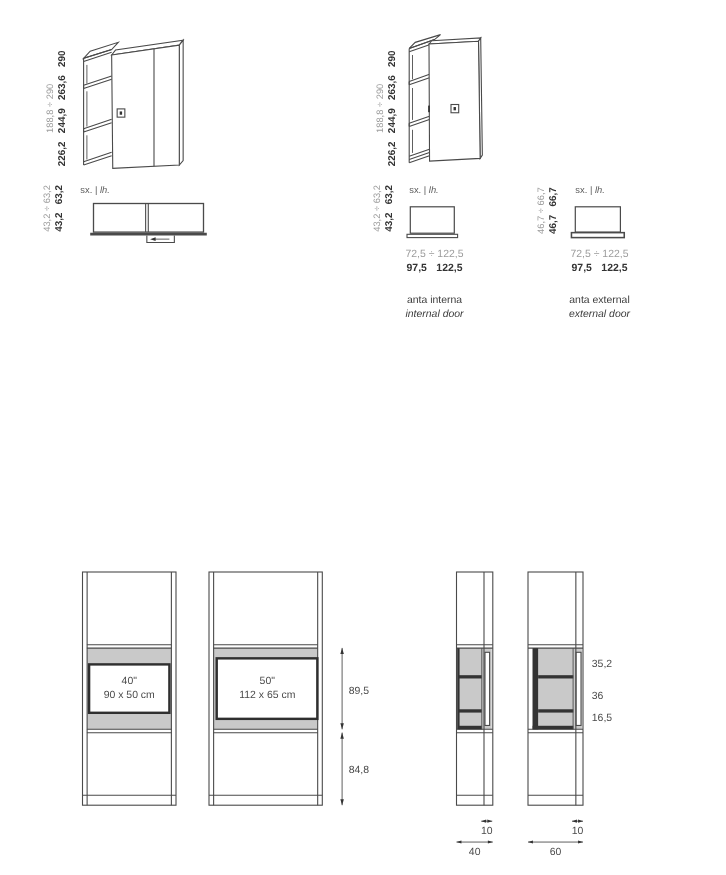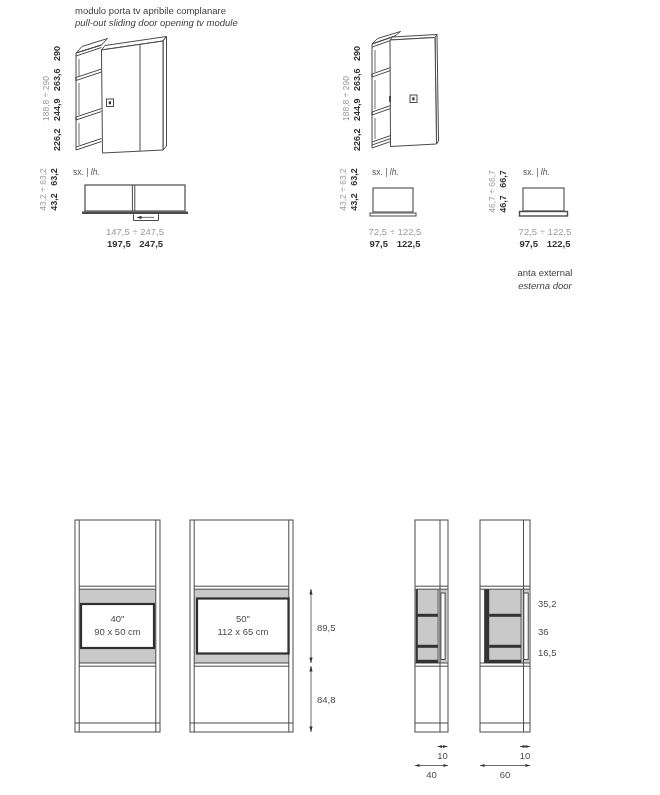--- a/index.html
+++ b/index.html
@@ -27,24 +27,20 @@
   svg .tvbox{fill:#ffffff;stroke:#2f2f2f;stroke-width:2.2;}
   svg text{font-family:"Liberation Sans",sans-serif;}
   svg .dimtxt{font-size:9.5px;fill:#4b4b4b;}
   svg .tvtxt{font-size:9.5px;fill:#4a4a4a;text-anchor:middle;}
 </style>
 </head>
 <body>
 
 <div id="canvas">
 
-  <div class="abs title" style="left:75px;top:5px;">
-    <div>modulo porta tv apribile complanare</div>
-    <div class="en">pull-out sliding door opening tv module</div>
-  </div>
 
   <div class="vlab" style="left:-10px;top:87px;width:124px;height:23px;">
     <div class="range">188,8 ÷ 290</div>
     <div class="fixed">226,2 244,9 263,6 290</div>
   </div>
 
   <div class="vlab" style="left:290px;top:87px;width:124px;height:23px;">
     <div class="range">188,8 ÷ 290</div>
     <div class="fixed">226,2 244,9 263,6 290</div>
   </div>
@@ -103,63 +99,63 @@
     <span class="lh">lh.</span>
   </div>
   <svg class="abs" style="left:70px;top:180px;" width="125" height="48" viewBox="0 0 125 48">
     <rect class="ln" x="15" y="5" width="100" height="26" style="stroke-width:1.2"></rect>
     <path class="ln" d="M62.4,5 L62.4,31 M64.8,5 L64.8,31"></path>
     <path class="ln" d="M12,32.8 L118,32.8" style="stroke-width:2.6"></path>
     <path class="ln" d="M63.5,34.2 L63.5,40.5 L88.5,40.5 L88.5,34.2"></path>
     <path class="thin" d="M84,37.4 L70,37.4"></path>
     <polygon class="dk" points="66.5,37.4 71.5,35.7 71.5,39.1"></polygon>
   </svg>
-  <div class="dimpair" style="left:75px;top:226px;width:120px;">
-    <div class="range">147,5 ÷ 247,5</div>
-    <div class="fixed">197,5 247,5</div>
-  </div>
 
   <div class="vlab" style="left:322px;top:178px;width:54px;height:23px;">
     <div class="range">43,2 ÷ 63,2</div>
     <div class="fixed">43,2 63,2</div>
   </div>
   <div class="sxlab" style="left:372px;top:167px;">
     <span>sx.</span>
     <span>|</span>
     <span class="lh">lh.</span>
   </div>
   <svg class="abs" style="left:365px;top:183px;" width="58" height="36" viewBox="0 0 58 36">
     <rect class="ln" x="8" y="5" width="40" height="24" style="stroke-width:1.1"></rect>
     <rect class="ln" x="5" y="30" width="46" height="3"></rect>
   </svg>
   <div class="dimpair" style="left:343px;top:226px;width:104px;">
     <div class="range">72,5 ÷ 122,5</div>
     <div class="fixed">97,5 122,5</div>
   </div>
+  <div class="caption" style="left:343px;top:267px;width:104px;">
+    <div>anta interna</div>
+    <div class="en">internal door</div>
+  </div>
 
   <div class="vlab" style="left:471px;top:180px;width:54px;height:23px;">
     <div class="range">46,7 ÷ 66,7</div>
     <div class="fixed">46,7 66,7</div>
   </div>
   <div class="sxlab" style="left:523px;top:167px;">
     <span>sx.</span>
     <span>|</span>
     <span class="lh">lh.</span>
   </div>
   <svg class="abs" style="left:515px;top:183px;" width="58" height="36" viewBox="0 0 58 36">
     <rect class="ln" x="8" y="5" width="41" height="23" style="stroke-width:1.1"></rect>
     <rect class="ln" x="4.5" y="28.5" width="48" height="4.5" style="stroke-width:1.4"></rect>
   </svg>
   <div class="dimpair" style="left:493px;top:226px;width:104px;">
     <div class="range">72,5 ÷ 122,5</div>
     <div class="fixed">97,5 122,5</div>
   </div>
   <div class="caption" style="left:493px;top:267px;width:104px;">
     <div>anta external</div>
-    <div class="en">esterna door</div>
+    <div class="en">external door</div>
   </div>
 
   <svg class="abs" style="left:0;top:510px;" width="660" height="285" viewBox="0 0 660 285">
 
     <g>
       <rect class="gray" x="79.2" y="79.2" width="76.6" height="73.8"></rect>
       <rect class="ln" x="75" y="10" width="85" height="212"></rect>
       <path class="ln" d="M79.2,10 L79.2,222 M155.8,10 L155.8,222"></path>
       <path class="ln" d="M79,76.2 L156,76.2 M79,79.2 L156,79.2"></path>
       <path class="ln" d="M79,153 L156,153 M79,156.2 L156,156.2"></path>

